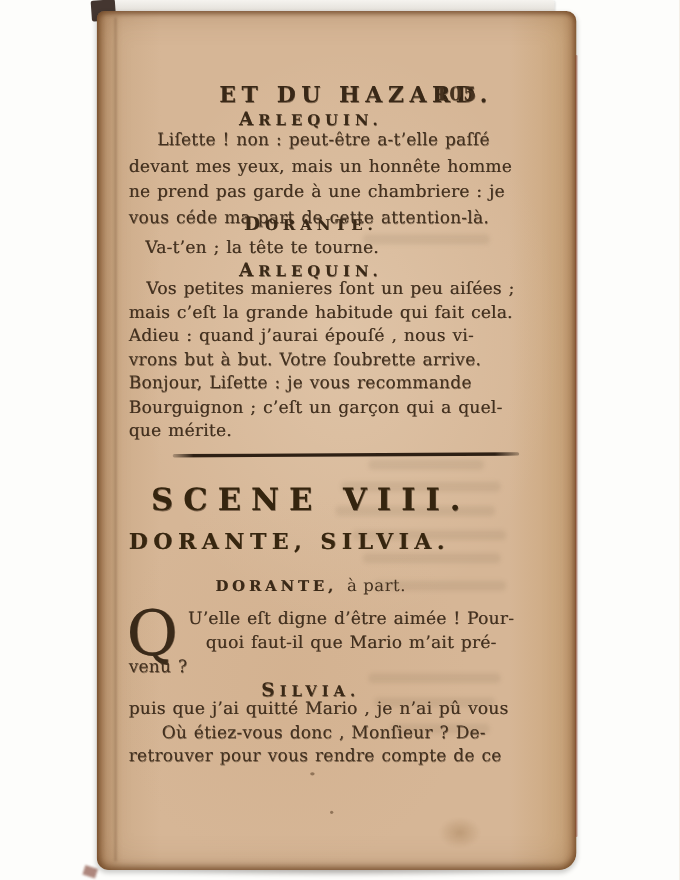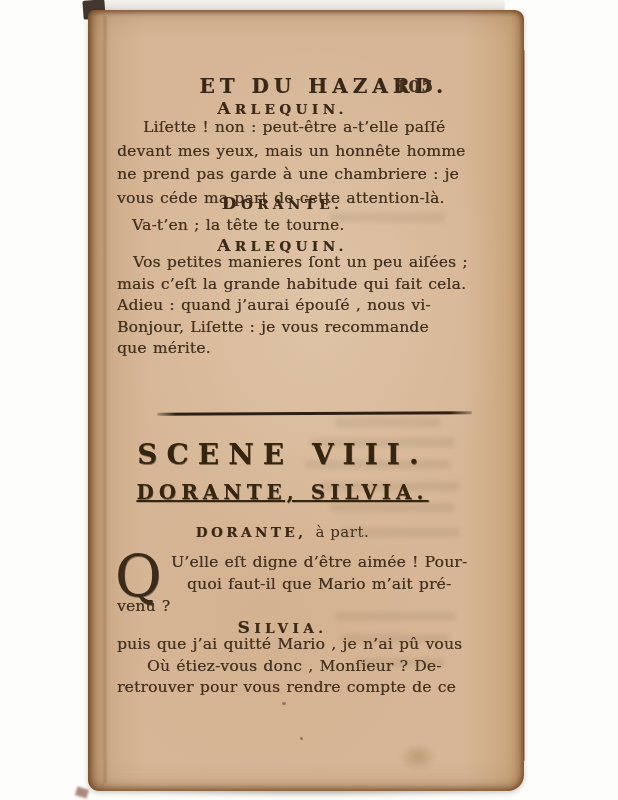--- a/index.html
+++ b/index.html
@@ -73,23 +73,23 @@
   .running .title{font-weight:bold;font-size:20px;letter-spacing:5px;color:#392817;}
   .running .pnum{position:absolute;right:14px;top:2px;font-size:17px;font-weight:bold;
     letter-spacing:1px;color:#46321f;}
   .speaker{position:absolute;left:0;width:100%;text-align:center;
     font-size:13.5px;font-weight:bold;letter-spacing:4.5px;color:#3a2917;
     text-shadow:.4px .4px .4px rgba(45,28,12,.5);white-space:nowrap;}
   .speaker::first-letter{font-size:1.25em;letter-spacing:4.5px;}
   .scene{position:absolute;left:0;top:428px;width:100%;text-align:center;
     font-size:28px;font-weight:bold;letter-spacing:9px;color:#35250f;
     text-shadow:.5px .5px .6px rgba(45,28,12,.5);white-space:nowrap;}
-  .chars{position:absolute;left:0;top:470px;width:100%;text-align:center;
+  .chars{position:absolute;left:0;top:470px;width:100%;
     font-size:20px;font-weight:bold;letter-spacing:5px;color:#37260f;
-    text-shadow:.5px .5px .5px rgba(45,28,12,.5);white-space:nowrap;text-decoration:underline;}
+    text-shadow:.5px .5px .5px rgba(45,28,12,.5);white-space:nowrap;}
   .speaker-stage{position:absolute;left:0;top:512px;width:100%;text-align:center;white-space:nowrap;}
   .speaker-stage .sp{font-size:13.5px;font-weight:bold;letter-spacing:3.5px;color:#3a2917;}
   .speaker-stage .sp::first-letter{font-size:1.25em;}
   .speaker-stage .stage{font-size:15px;letter-spacing:.5px;color:#42301f;
     margin-left:4px;}
   .rule{position:absolute;left:40px;top:402px;width:315px;height:3px;border-radius:2px;
     background:linear-gradient(90deg,rgba(46,32,20,.25),#2e2014 6%,#2e2014 93%,rgba(46,32,20,.3));
     transform:rotate(-.3deg);}
   .qpara{position:absolute;left:0;top:542px;}
   .dropcap{position:absolute;left:-2px;top:-4px;font-size:57px;line-height:1;
@@ -140,21 +140,23 @@
     <div class="speaker" style="top:183px">DORANTE.</div>
     <div class="para" style="top:205px">
       <div class="t body-line ind15">Va-t’en ; la tête te tourne.</div>
     </div>
 
     <div class="speaker" style="top:225px">ARLEQUIN.</div>
     <div class="para" style="top:242px">
       <div class="t body-line ind16">Vos petites manieres ſont un peu aiſées ;</div>
       <div class="t body-line">mais c’eſt la grande habitude qui fait cela.</div>
       <div class="t body-line">Adieu : quand j’aurai épouſé , nous vi-</div>
+      <div class="t body-line">vrons but à but. Votre ſoubrette arrive.</div>
       <div class="t body-line">Bonjour, Liſette : je vous recommande</div>
+      <div class="t body-line">Bourguignon ; c’eſt un garçon qui a quel-</div>
       <div class="t body-line">que mérite.</div>
     </div>
 
     <div class="rule"></div>
 
     <div class="scene">SCENE VIII.</div>
     <div class="chars">DORANTE, SILVIA.</div>
 
     <div class="speaker-stage">
       <span class="sp t">DORANTE,</span>

